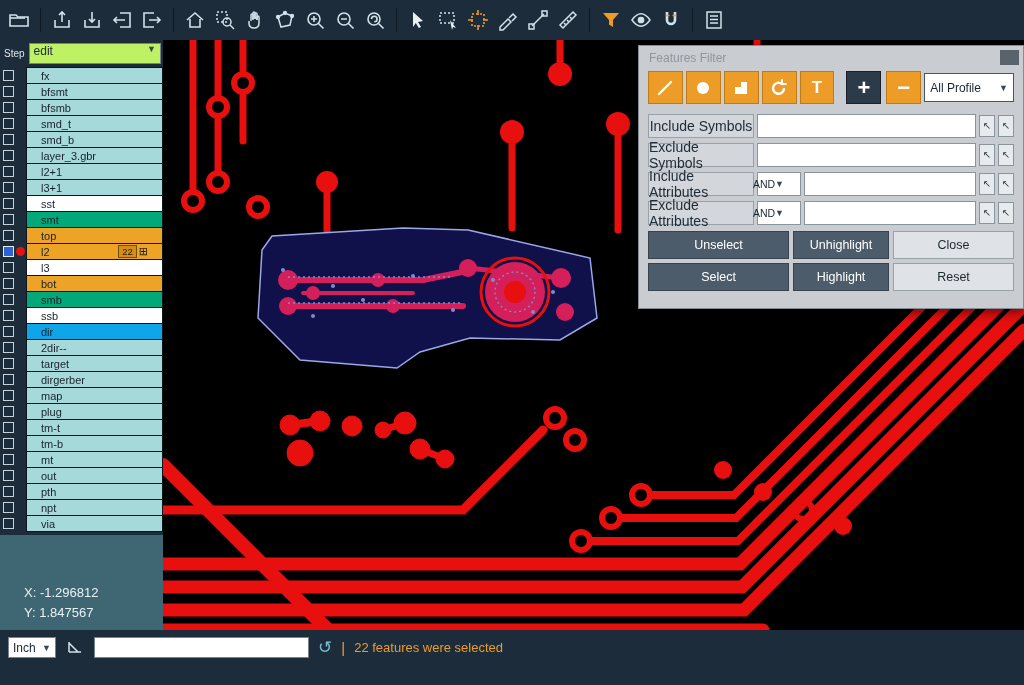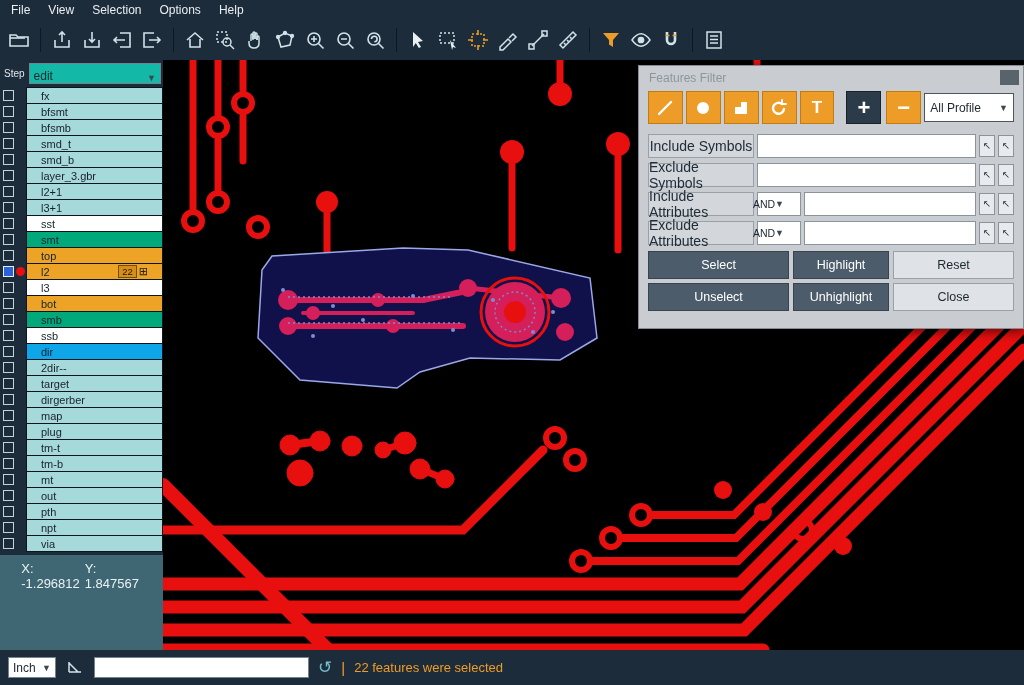--- a/index.html
+++ b/index.html
@@ -17,38 +17,38 @@
   .tbtn svg{display:block}
   .tsep{width:1px;height:24px;background:#0e1822;margin:0 6px}
 
   
   .main{display:flex;height:590px}
 
   
   .sidebar{width:163px;background:#1d2c3a;display:flex;flex-direction:column;flex:none}
   .step-row{height:24px;display:flex;align-items:center;padding:1px 2px 1px 2px}
   .step-label{color:#dfe7ec;font-size:10px;padding:0 4px 0 2px}
-  .step-combo{flex:1;height:19px;background:#14b8a6;border:1px solid #76828e;display:flex;
-              align-items:flex-end;justify-content:space-between;padding:0 4px;font-size:12px;color:#1c2730}
+  .step-combo{flex:1;height:19px;background:#bef264;border:1px solid #76828e;display:flex;
+              align-items:flex-start;justify-content:space-between;padding:0 4px;font-size:12px;color:#1c2730}
   .chev{font-size:9px;color:#3a4650}
   .layer-list{flex:1;overflow:hidden;padding-top:2px}
   .layer-row{height:15px;display:flex;align-items:center;margin-bottom:1px}
   .layer-cb{width:9px;height:9px;border:1px solid #c6d1d9;background:#1d2c3a;margin-left:3px;flex:none}
   .layer-cb.checked{background:#2b63d6;border-color:#e6edf2}
   .layer-ind{width:12px;height:15px;display:flex;align-items:center;justify-content:center;flex:none}
   .layer-ind .dot{width:9px;height:9px;border-radius:50%;background:#e81010}
   .layer-cell{flex:1;height:15px;display:flex;align-items:center;font-size:11px;color:#18222c;
               padding:0 14px;border:1px solid #0d161e;overflow:hidden;white-space:nowrap}
   .c-teal{background:#a5d9da}.c-white{background:#ffffff}.c-green{background:#00a87a}
   .c-orange{background:#eda426}.c-gray{background:#0ea5e9}
   .layer-badge{margin-left:auto;background:#d78e18;border:1px solid #6d4f0a;color:#241800;
                font-size:9.5px;line-height:11px;height:11px;padding:0 3px;flex:none}
   .grid-ic{font-size:11px;color:#2a2313;margin-left:2px;flex:none}
   .coords{height:95px;background:#3f6673;color:#eaf2f4;font-size:13px;padding:6px 24px 10px;
-          display:flex;flex-direction:row;justify-content:flex-end;gap:5px;box-sizing:border-box}
+          display:flex;flex-direction:column;justify-content:flex-end;gap:5px;box-sizing:border-box}
 
   
   .canvas{position:relative;flex:1;background:#000;overflow:hidden}
   .canvas svg.art{position:absolute;left:0;top:0}
 
   
   .dialog{position:absolute;top:5px;right:0;width:386px;height:264px;background:#c9cdd1;
           border:1px solid #858c93;box-shadow:0 3px 10px rgba(0,0,0,.55);box-sizing:border-box}
   .dlg-title{height:23px;display:flex;align-items:center;padding:0 10px;color:#8e969d;font-size:12px}
   .dlg-close{position:absolute;top:4px;right:4px;width:19px;height:15px;background:#59636c}
@@ -83,27 +83,20 @@
   .sinput{width:205px;height:19px;background:#fff;border:1px solid #76828e;font-family:"Liberation Sans",sans-serif;font-size:12px;padding:0 4px}
   .refresh{color:#74c0cc;font-size:17px;line-height:1}
   .ssep{color:#ee9c28;font-size:15px}
   .smsg{color:#ee9c28;font-size:13px}
 </style>
 </head>
 <body>
 
 <div id="app">
 
-  <div class="menubar">
-    <span class="mitem">File</span>
-    <span class="mitem">View</span>
-    <span class="mitem">Selection</span>
-    <span class="mitem">Options</span>
-    <span class="mitem">Help</span>
-  </div>
 
   <div class="toolbar">
     <span class="tbtn">
       <svg width="22" height="22" viewBox="0 0 22 22" fill="none" stroke="#cfe3ea" stroke-width="1.6">
           <path d="M2 6h6l2 2h10v9H2z"></path>
           <path d="M2 9h15"></path>
         </svg>
       </span>
     <span class="tsep"></span>
     <span class="tbtn">
@@ -640,28 +633,28 @@
           <span class="fand">
             <span>AND</span>
             <span class="chev">▼</span>
           </span>
           <input class="ffield" value="" style="">
           <span class="pick">↖</span>
           <span class="pick">↖</span>
         </div>
 
         <div class="btn-row">
+          <span class="abtn dark w1">Unselect</span>
+          <span class="abtn dark w2">Unhighlight</span>
+          <span class="abtn light w3">Close</span>
+        </div>
+        <div class="btn-row">
           <span class="abtn dark w1">Select</span>
           <span class="abtn dark w2">Highlight</span>
           <span class="abtn light w3">Reset</span>
-        </div>
-        <div class="btn-row">
-          <span class="abtn dark w1">Unselect</span>
-          <span class="abtn dark w2">Unhighlight</span>
-          <span class="abtn light w3">Close</span>
         </div>
       </div>
     </div>
   </div>
 
   <div class="statusbar">
     <span class="unit">
       <span>Inch</span>
       <span class="chev">▼</span>
     </span>

